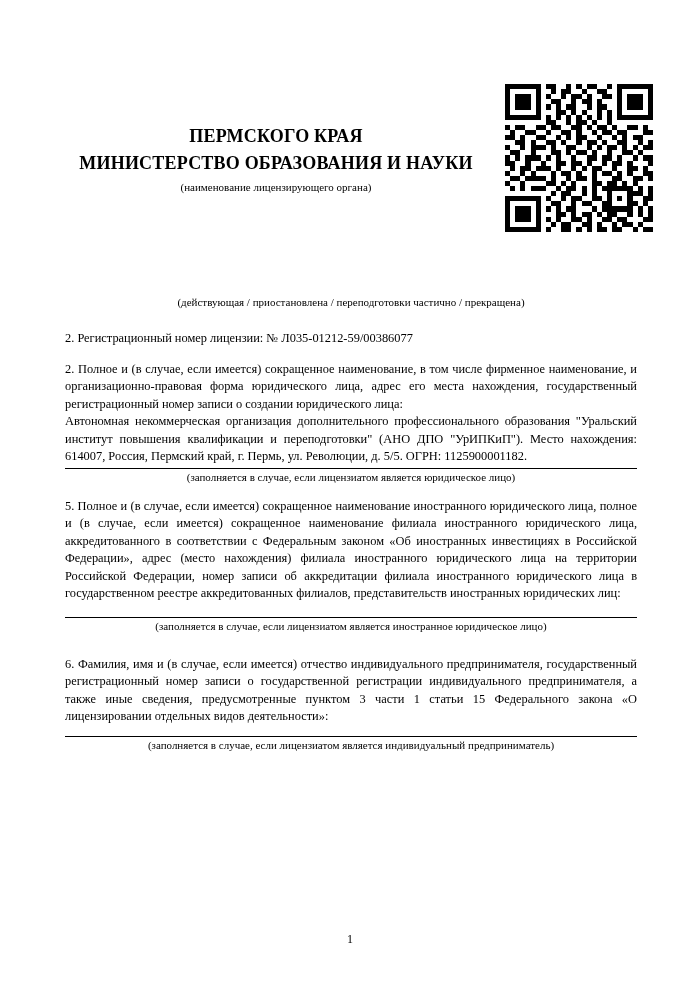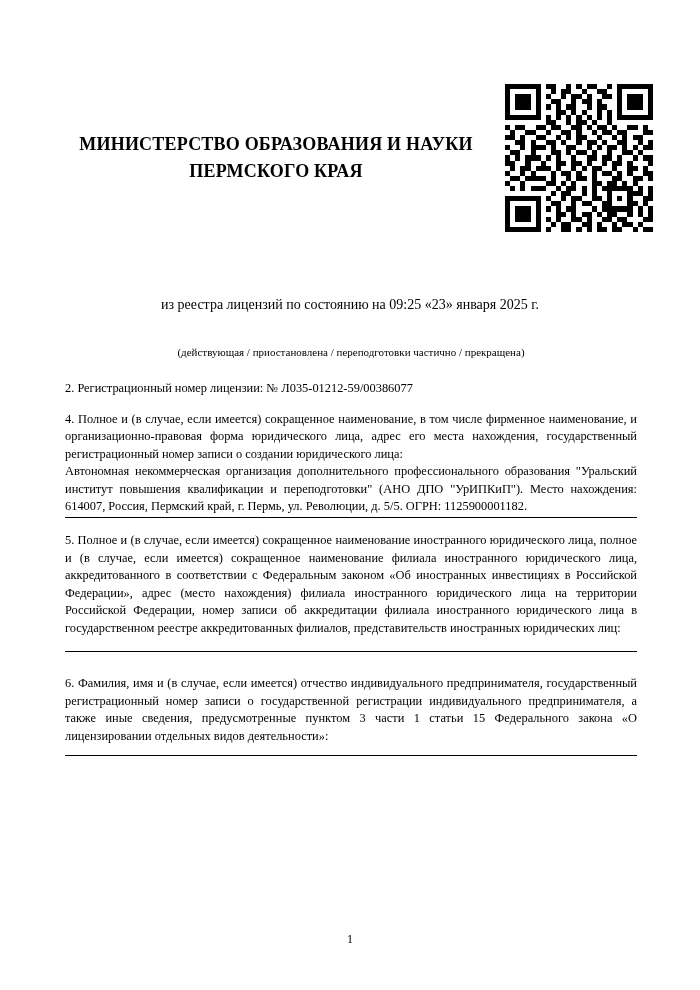--- a/index.html
+++ b/index.html
@@ -74,23 +74,24 @@
   }
 </style>
 </head>
 <body>
 
 <div class="page">
 
   <div class="header-row">
     <div class="org-block">
       <div class="org-name">
+        <div>ПЕРМСКОГО КРАЯ</div>
         <div>МИНИСТЕРСТВО ОБРАЗОВАНИЯ И НАУКИ</div>
-        <div>ПЕРМСКОГО КРАЯ</div>
       </div>
+      <div class="org-caption">(наименование лицензирующего органа)</div>
     </div>
     <div class="qr" style="grid-template-columns: repeat(29, 1fr); grid-template-rows: repeat(29, 1fr);">
         <div style="background: rgb(0, 0, 0);"></div>
         <div style="background: rgb(0, 0, 0);"></div>
         <div style="background: rgb(0, 0, 0);"></div>
         <div style="background: rgb(0, 0, 0);"></div>
         <div style="background: rgb(0, 0, 0);"></div>
         <div style="background: rgb(0, 0, 0);"></div>
         <div style="background: rgb(0, 0, 0);"></div>
         <div></div>
@@ -924,48 +925,50 @@
         <div></div>
         <div></div>
         <div style="background: rgb(0, 0, 0);"></div>
         <div></div>
         <div style="background: rgb(0, 0, 0);"></div>
         <div style="background: rgb(0, 0, 0);"></div>
       </div>
   </div>
 
   <div class="doc-title">
-    <div>из реестра лицензий по состоянию на 09:25 «23» января 2025 г.</div>
   </div>
 
   <div class="content">
 
     <div id="item1">
       <div class="item-caption">(действующая / приостановлена / переподготовки частично / прекращена)</div>
     </div>
 
     <div id="item2">
       <div class="body-text">2. Регистрационный номер лицензии: № Л035-01212-59/00386077</div>
     </div>
 
 
     <div id="item4">
-      <div class="body-text justify">4. Полное и (в случае, если имеется) сокращенное наименование, в том числе фирменное наименование, и организационно-правовая форма юридического лица, адрес его места нахождения, государственный регистрационный номер записи о создании юридического лица:</div>
+      <div class="body-text justify">2. Полное и (в случае, если имеется) сокращенное наименование, в том числе фирменное наименование, и организационно-правовая форма юридического лица, адрес его места нахождения, государственный регистрационный номер записи о создании юридического лица:</div>
       <div class="body-text justify">Автономная некоммерческая организация дополнительного профессионального образования "Уральский институт повышения квалификации и переподготовки" (АНО ДПО "УрИПКиП"). Место нахождения: 614007, Россия, Пермский край, г. Пермь, ул. Революции, д. 5/5. ОГРН: 1125900001182.</div>
       <div class="rule r4"></div>
+      <div class="item-caption">(заполняется в случае, если лицензиатом является юридическое лицо)</div>
     </div>
 
     <div id="item5">
       <div class="body-text justify">5. Полное и (в случае, если имеется) сокращенное наименование иностранного юридического лица, полное и (в случае, если имеется) сокращенное наименование филиала иностранного юридического лица, аккредитованного в соответствии с Федеральным законом «Об иностранных инвестициях в Российской Федерации», адрес (место нахождения) филиала иностранного юридического лица на территории Российской Федерации, номер записи об аккредитации филиала иностранного юридического лица в государственном реестре аккредитованных филиалов, представительств иностранных юридических лиц:</div>
       <div class="rule r5"></div>
+      <div class="item-caption">(заполняется в случае, если лицензиатом является иностранное юридическое лицо)</div>
     </div>
 
     <div id="item6">
       <div class="body-text justify">6. Фамилия, имя и (в случае, если имеется) отчество индивидуального предпринимателя, государственный регистрационный номер записи о государственной регистрации индивидуального предпринимателя, а также иные сведения, предусмотренные пунктом 3 части 1 статьи 15 Федерального закона «О лицензировании отдельных видов деятельности»:</div>
       <div class="rule r6"></div>
+      <div class="item-caption">(заполняется в случае, если лицензиатом является индивидуальный предприниматель)</div>
     </div>
 
 
   </div>
 
   <div class="page-number">1</div>
 
 </div>
 
 </body></html>

